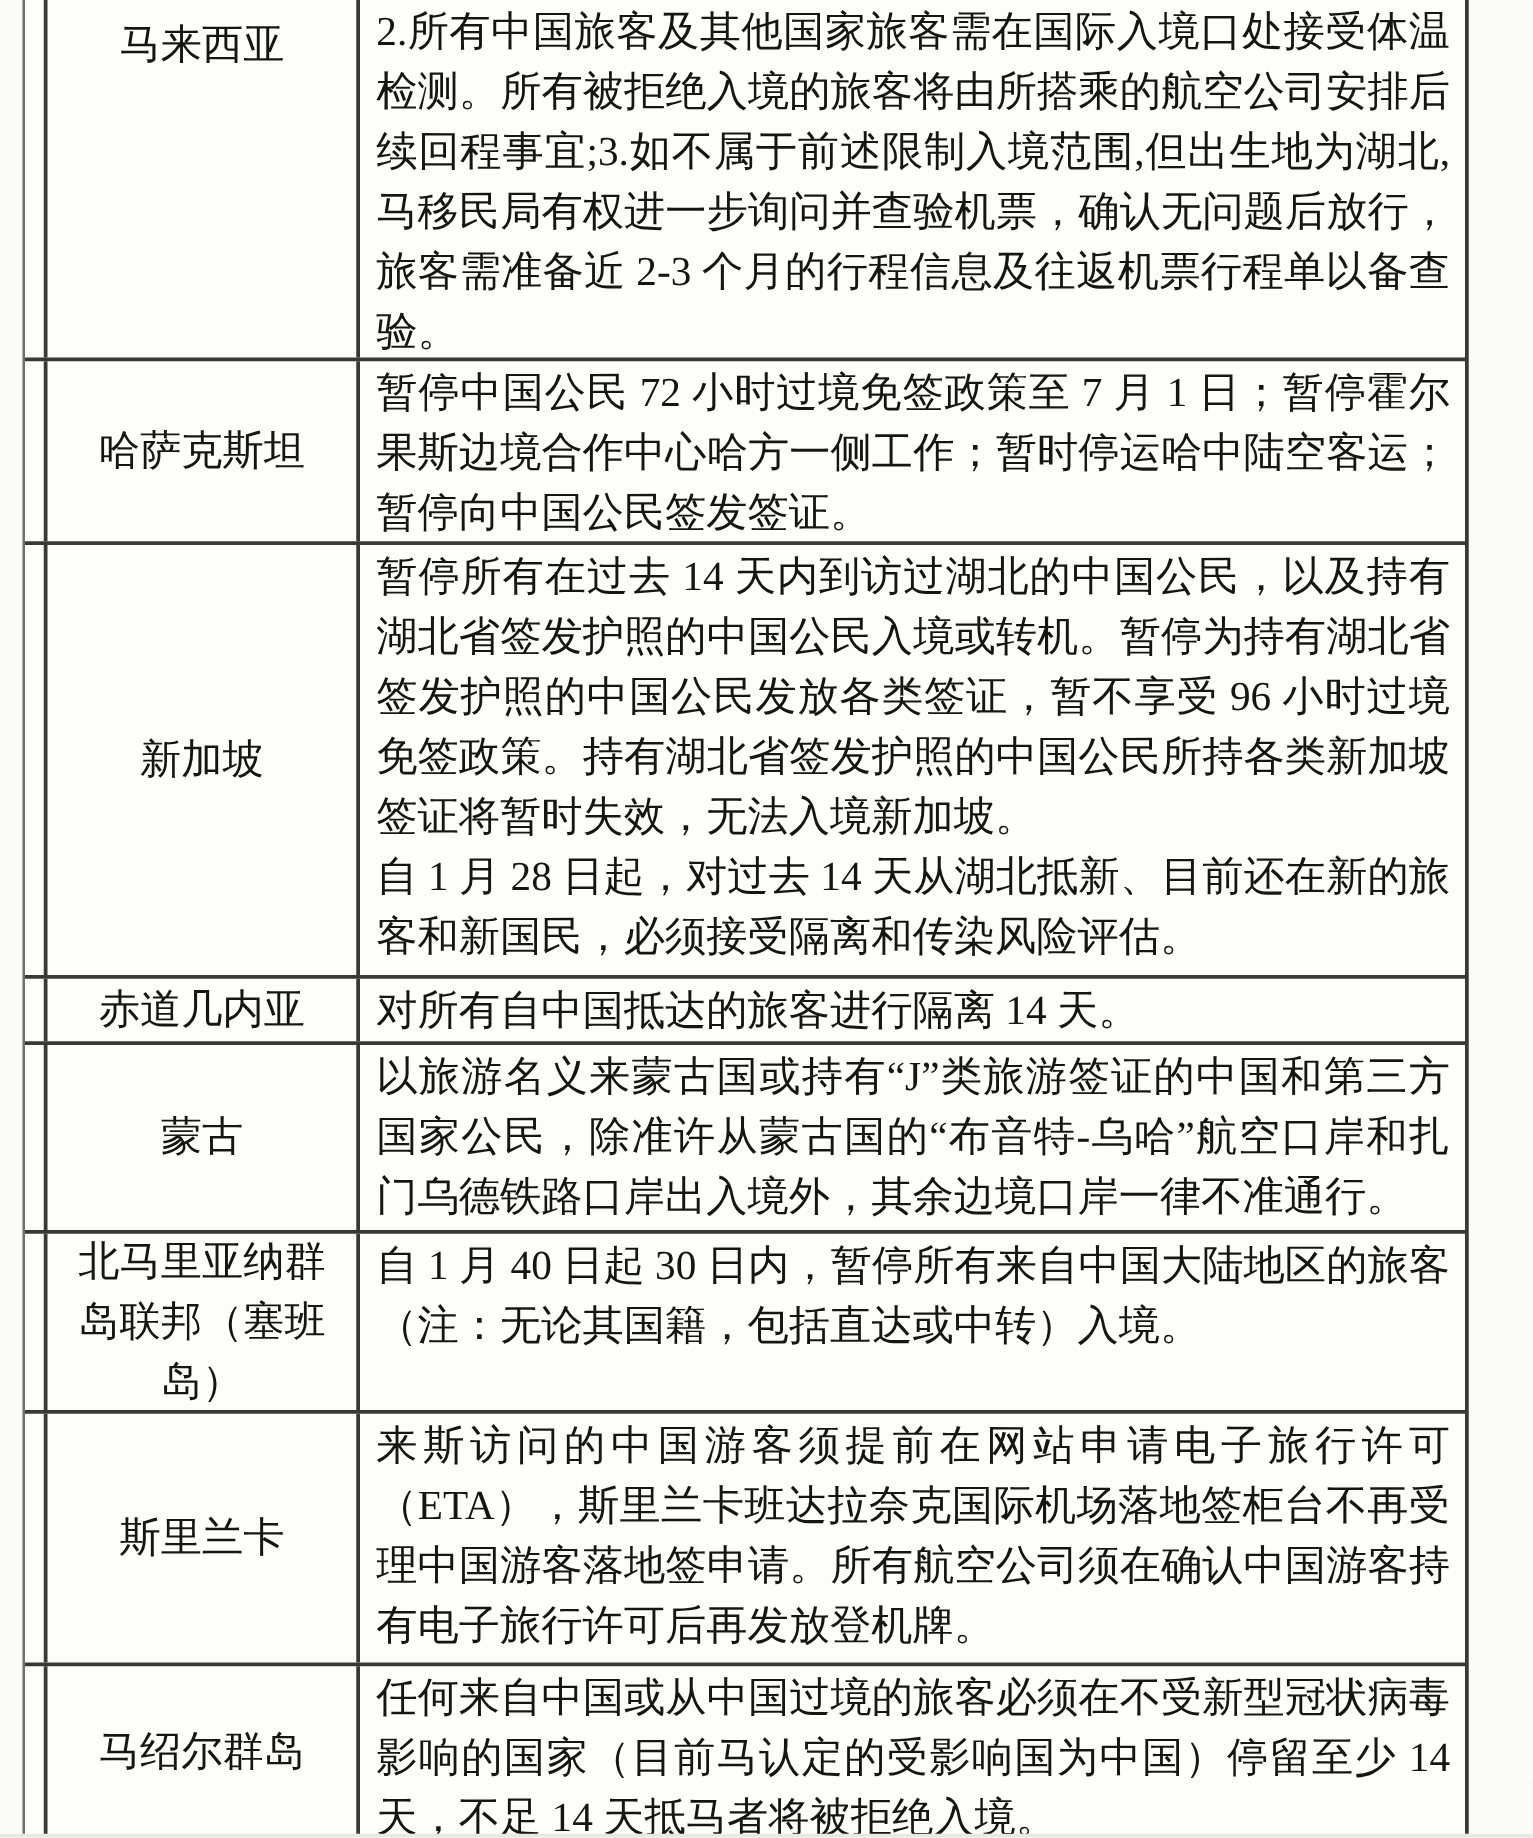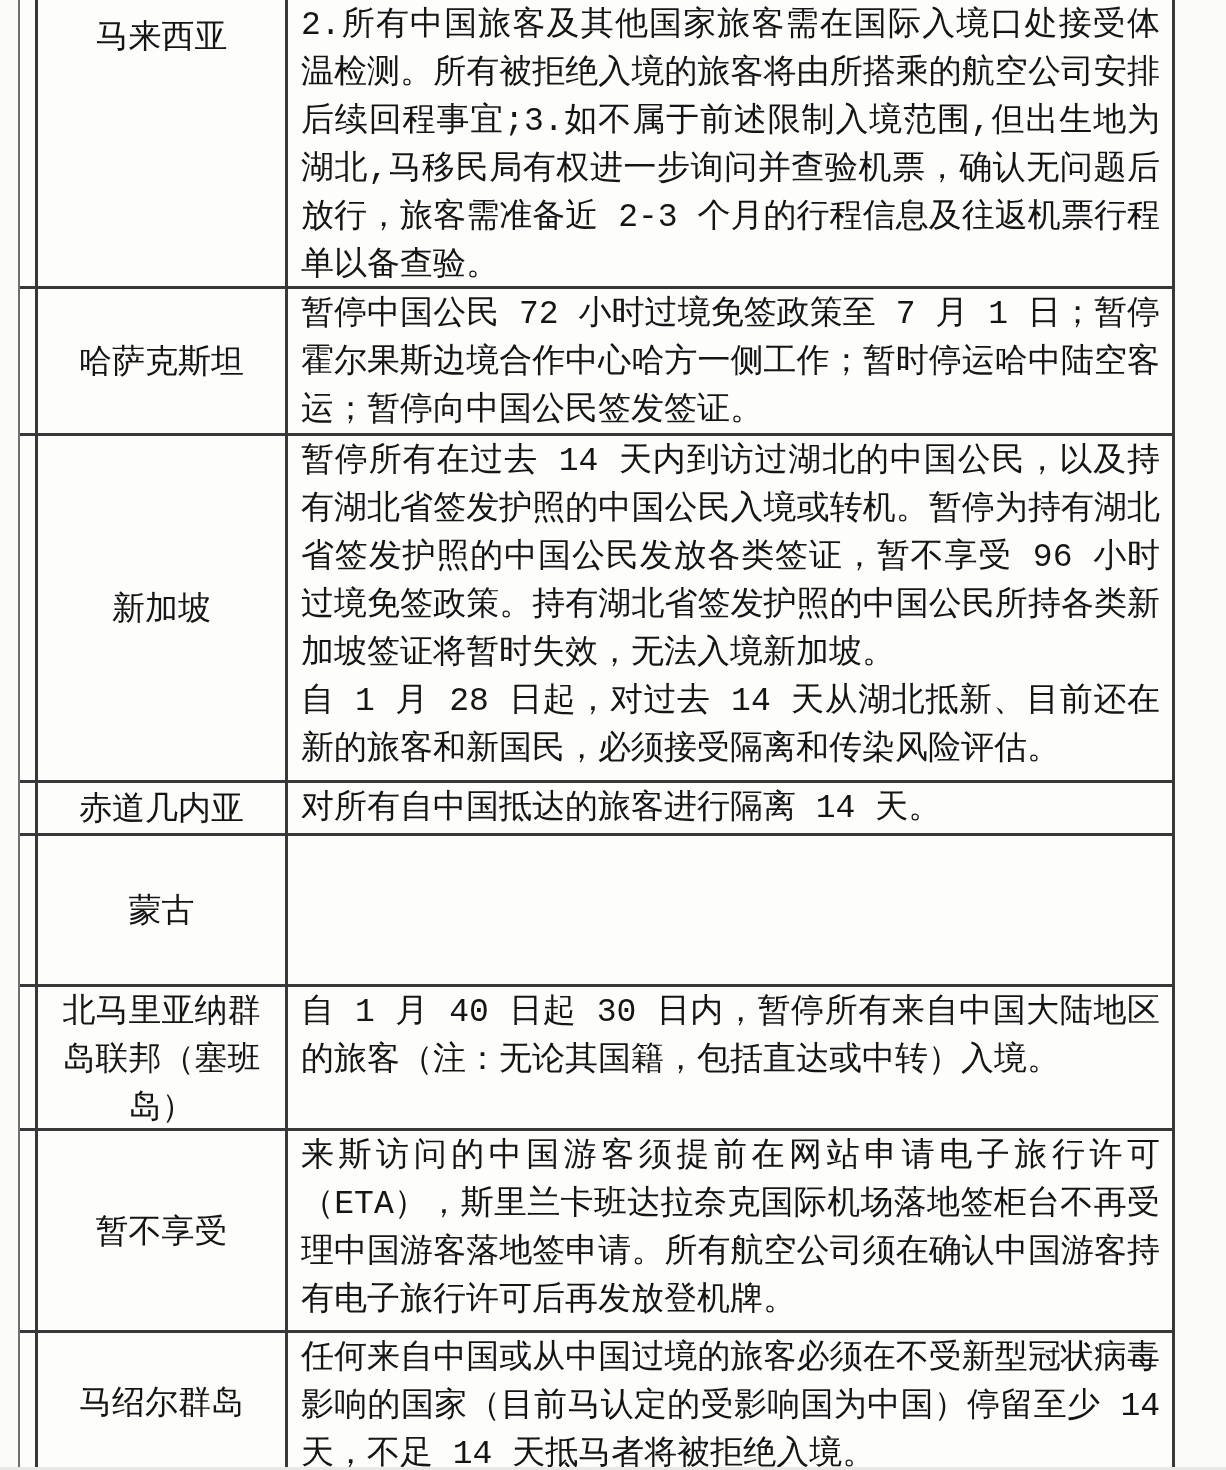--- a/index.html
+++ b/index.html
@@ -73,21 +73,20 @@
   .cell-policy{
     flex:1 1 auto;
     font-size:33px;
     line-height:48px;
     padding:2px 12px 0 13px;
   }
   .cell-policy p{
     margin:0;
     text-align:justify;
     text-justify:inter-ideograph;
-    font-family:Liberation Mono, monospace;
   }
 </style>
 </head>
 <body>
 
 <div class="page">
   <div class="table">
       <div class="row r1 first name-top">
     <div class="cell cell-strip"></div>
     <div class="cell cell-name">
@@ -123,34 +122,37 @@
     </div>
     <div class="cell cell-policy">
           <p>对所有自中国抵达的旅客进行隔离 14 天。</p>
         </div>
   </div>
       <div class="row r5">
     <div class="cell cell-strip"></div>
     <div class="cell cell-name">
       <span>蒙古</span>
     </div>
+    <div class="cell cell-policy">
+          <p>以旅游名义来蒙古国或持有“J”类旅游签证的中国和第三方国家公民，除准许从蒙古国的“布音特-乌哈”航空口岸和扎门乌德铁路口岸出入境外，其余边境口岸一律不准通行。</p>
+        </div>
   </div>
       <div class="row r6">
     <div class="cell cell-strip"></div>
     <div class="cell cell-name">
       <span>北马里亚纳群岛联邦（塞班岛）</span>
     </div>
     <div class="cell cell-policy">
           <p>自 1 月 40 日起 30 日内，暂停所有来自中国大陆地区的旅客（注：无论其国籍，包括直达或中转）入境。</p>
         </div>
   </div>
       <div class="row r7">
     <div class="cell cell-strip"></div>
     <div class="cell cell-name">
-      <span>暂不享受</span>
+      <span>斯里兰卡</span>
     </div>
     <div class="cell cell-policy">
           <p>来斯访问的中国游客须提前在网站申请电子旅行许可（ETA），斯里兰卡班达拉奈克国际机场落地签柜台不再受理中国游客落地签申请。所有航空公司须在确认中国游客持有电子旅行许可后再发放登机牌。</p>
         </div>
   </div>
       <div class="row r8">
     <div class="cell cell-strip"></div>
     <div class="cell cell-name">
       <span>马绍尔群岛</span>
     </div>

